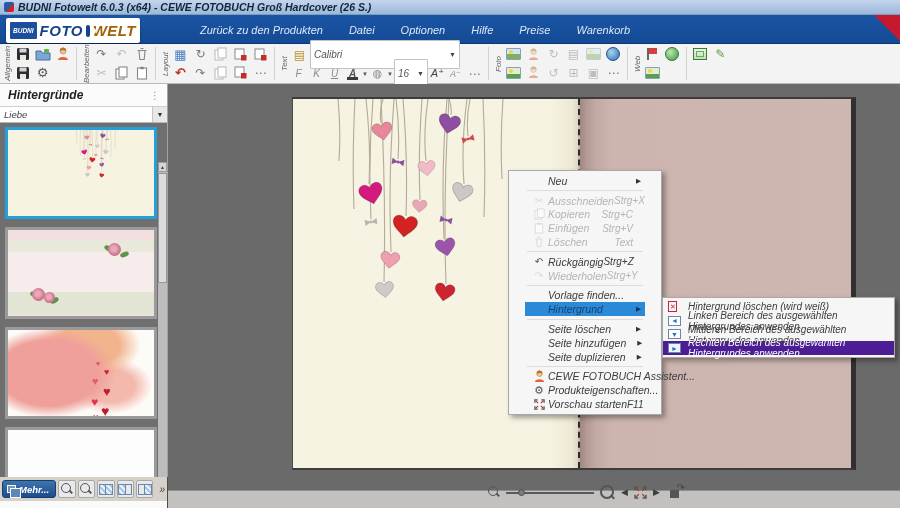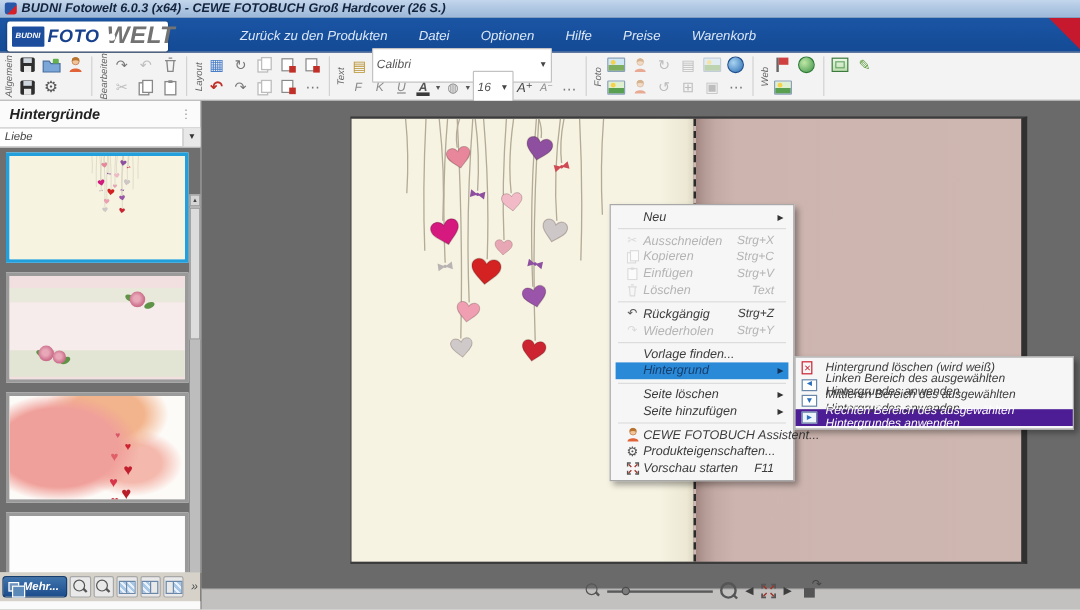--- a/index.html
+++ b/index.html
@@ -16,21 +16,21 @@
 
   
   .header { position:absolute; left:0; top:15px; width:900px; height:29px;
     background:linear-gradient(#1a55a4,#144a95); border-bottom:1px solid #0d3572; }
   .corner-flag { position:absolute; right:0; top:0; width:26px; height:26px;
     background:#c6192e; clip-path:polygon(100% 0,100% 100%,0 0); }
   .logo { position:absolute; left:6px; top:3px; width:134px; height:25px; background:#fff;
     border-radius:2px; display:flex; align-items:center; padding:0 4px; gap:3px; box-shadow:0 1px 2px rgba(0,0,0,.4); }
   .logo-budni { background:#1d4e9e; color:#fff; font-size:6.5px; font-weight:bold; padding:5px 3px; border-radius:1px; }
   .logo-foto { color:#17418c; font-weight:bold; font-size:15px; letter-spacing:.5px; }
-  .logo-welt { color:#737373; font-weight:bold; font-size:20px; letter-spacing:.5px; }
+  .logo-welt { color:#a16207; font-weight:bold; font-size:15px; letter-spacing:.5px; }
   .logo-cam { width:15px; height:12px; background:#17418c; border-radius:2px; position:relative; }
   .logo-cam::after { content:""; position:absolute; left:4.5px; top:3px; width:6px; height:6px;
     border-radius:50%; background:#fff; }
   .mainmenu { position:absolute; left:200px; top:0; height:29px; display:flex; align-items:center; gap:26px; }
   .mainmenu .menu-item { color:#dce8f7; font-size:11px; cursor:default; white-space:nowrap; }
 
   
   .toolbar { position:absolute; left:0; top:44px; width:900px; height:40px;
     background:#f3f3f3; border-bottom:1px solid #b9b9b9; display:flex; align-items:stretch; }
   .tb-sec { display:flex; align-items:stretch; padding:1px 2px; }
@@ -148,21 +148,21 @@
   .slider .track { position:absolute; left:0; right:0; top:6px; height:1.5px; background:#5a5a5a; }
   .slider .knob { position:absolute; left:12px; top:3px; width:7px; height:7px; border-radius:50%;
     background:#7c7c7c; border:1px solid #4c4c4c; }
   .navarrow { font-size:9px; color:#3e3e3e; }
   .rotpage { position:relative; width:13px; height:12px; margin-left:4px; }
   .rotpage .pg { position:absolute; left:0; bottom:0; width:9px; height:8px; background:#555; }
   .rotpage .arr { position:absolute; right:-2px; top:-4px; font-size:10px; color:#444; }
 
   
   .cmenu { position:absolute; left:508px; top:170px; width:154px; background:#f6f6f6;
-    border:1px solid #a8a8a8; box-shadow:3px 3px 5px rgba(0,0,0,.35); padding:3px 4px; z-index:20; }
+    border:1px solid #a8a8a8; box-shadow:3px 3px 5px rgba(0,0,0,.35); padding:3px 16px; z-index:20; }
   .mi { display:flex; align-items:center; height:13.8px; padding:0 4px 0 5px; color:#3c3c3c; font-size:10.5px; }
   .mi .mic { width:18px; display:flex; align-items:center; justify-content:center; font-size:10px; color:#777; flex:none; }
   .mi .mil { white-space:nowrap; }
   .mi .mis { margin-left:auto; padding-right:8px; font-size:10px; }
   .mi .mia { width:8px; font-size:6.5px; color:#333; text-align:right; flex:none; }
   .mi.disabled { color:#b4b4b4; }
   .mi.disabled .mic { color:#c8c8c8; opacity:.6; }
   .mi.hl { background:#2b8ad8; color:#173f6e; }
   .mi.hl .mia { color:#123056; }
   .msep { height:1px; background:#dcdcdc; margin:2.5px 2px; }
@@ -674,20 +674,26 @@
       <span class="mil">Seite löschen</span>
       <span class="mis"></span>
       <span class="mia">▶</span>
     </div>
     <div class="mi">
       <span class="mic"></span>
       <span class="mil">Seite hinzufügen</span>
       <span class="mis"></span>
       <span class="mia">▶</span>
     </div>
+    <div class="mi">
+      <span class="mic"></span>
+      <span class="mil">Seite duplizieren</span>
+      <span class="mis"></span>
+      <span class="mia">▶</span>
+    </div>
     <div class="msep"></div>
     <div class="mi">
       <span class="mic">
           <svg width="11" height="13">
             <use href="#s-person"></use>
           </svg>
         </span>
       <span class="mil">CEWE FOTOBUCH Assistent...</span>
     </div>
     <div class="mi">

